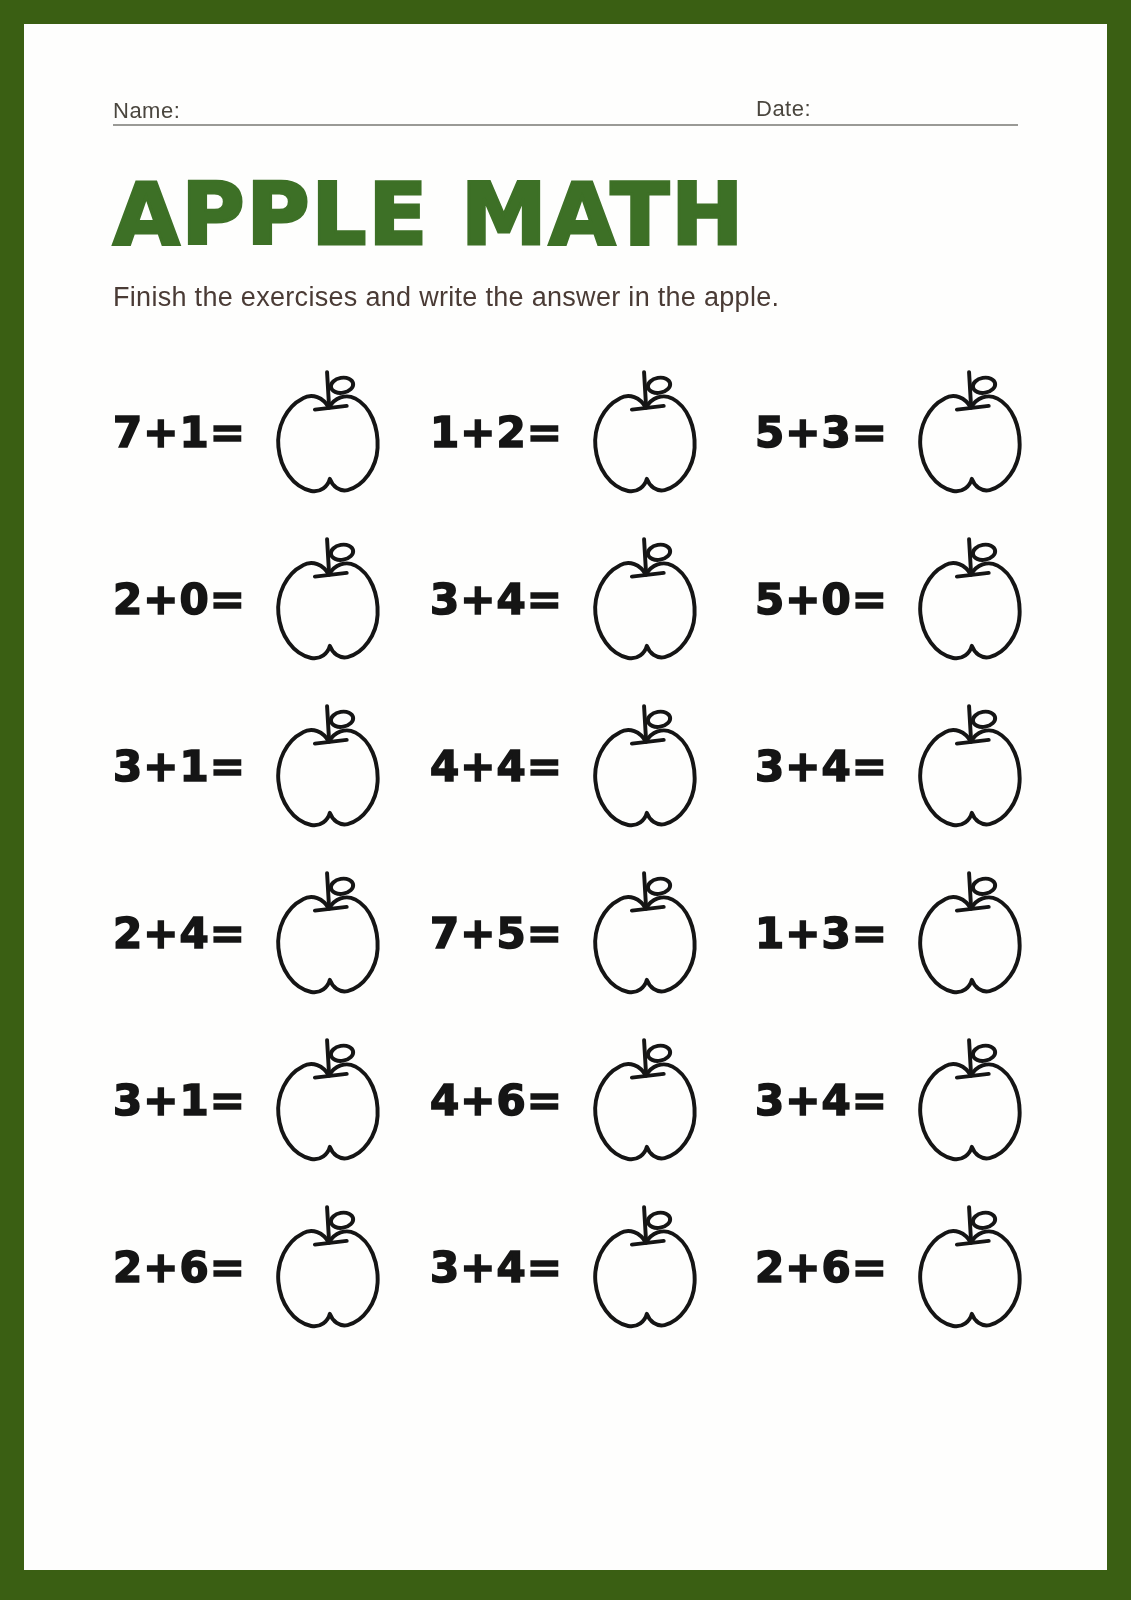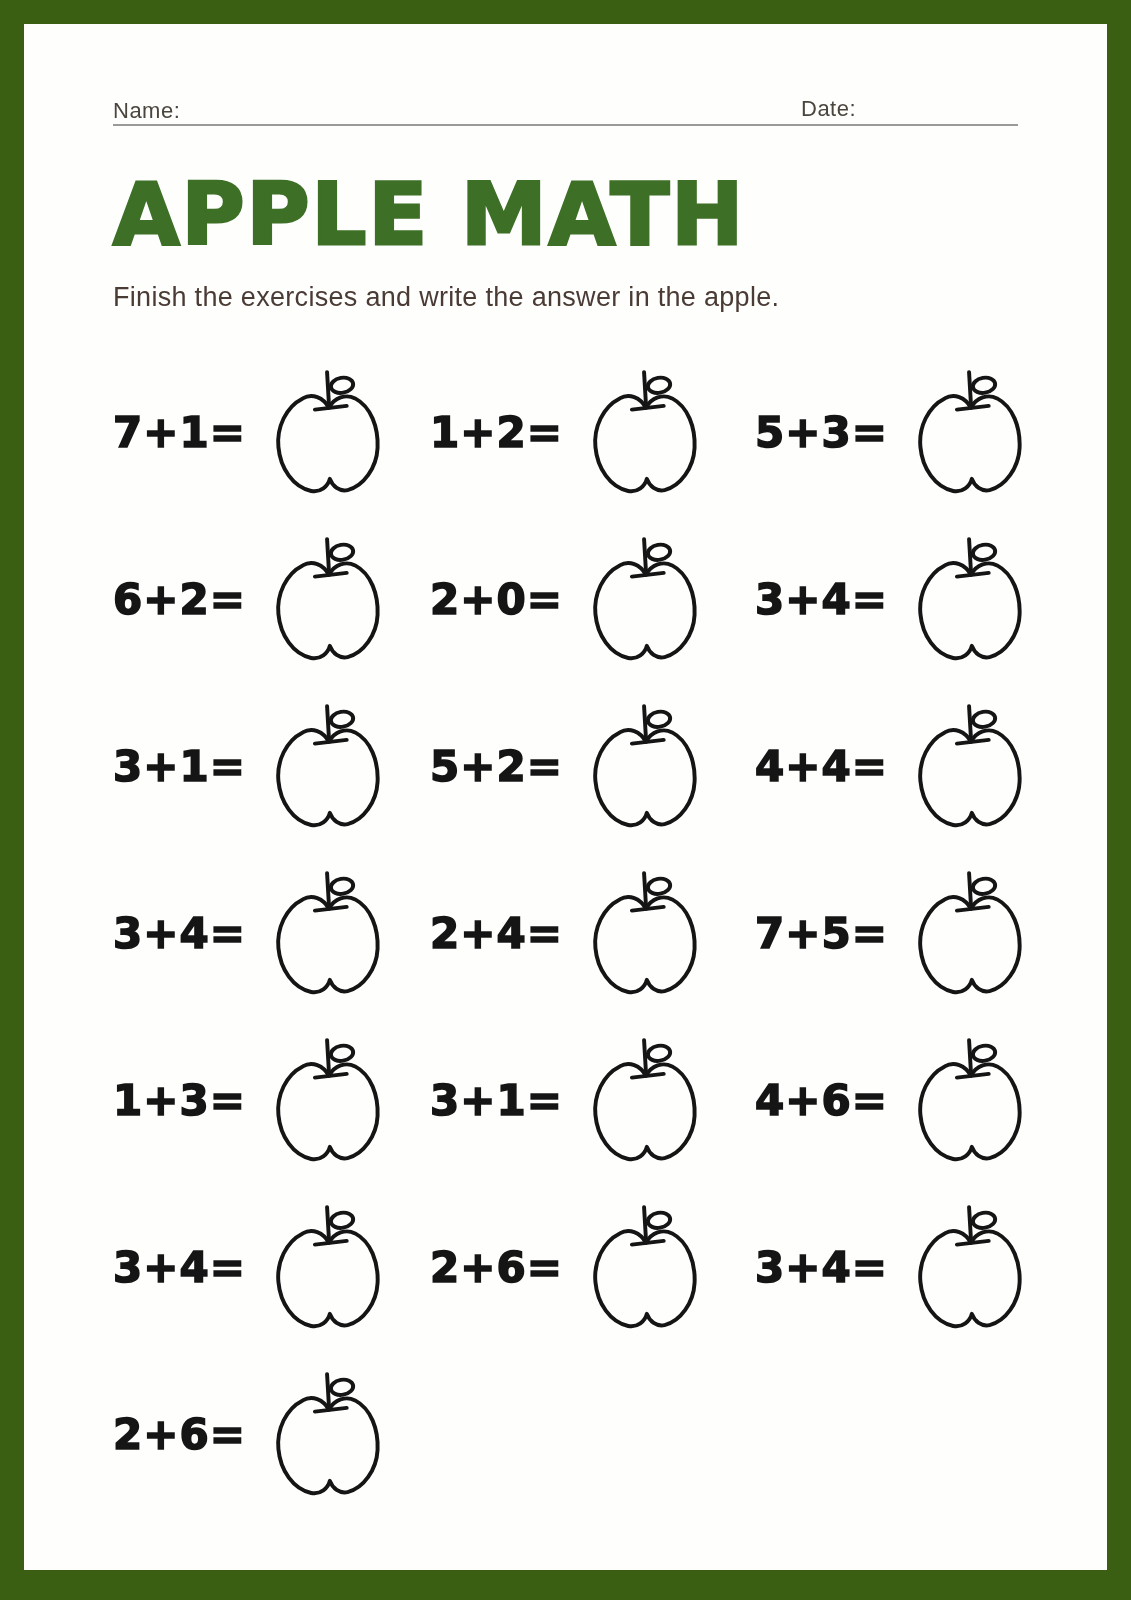--- a/index.html
+++ b/index.html
@@ -27,21 +27,21 @@
   .namedate{
     position:relative;
     width:905px;
     padding-top:74px;
     border-bottom:2px solid var(--rule-gray);
     font-size:22px;
     line-height:26px;
     color:var(--label-gray);
     letter-spacing:.5px;
   }
-  .nd-date{position:absolute;left:688px;bottom:2px;}
+  .nd-date{position:absolute;left:643px;bottom:2px;}
   
   .title{
     margin-top:40px;
     font-size:86px;
     line-height:1.12;
     font-weight:900;
     letter-spacing:2px;
     color:var(--title-green);
     -webkit-text-stroke:3px var(--title-green);
     font-family:"DejaVu Sans","Liberation Sans",sans-serif;
@@ -137,46 +137,40 @@
           </svg>
       </div>
       <div class="cell">
         <span class="eq">5+3=</span>
         <svg class="apple">
             <use href="#apple-shape"></use>
           </svg>
       </div>
 
       <div class="cell">
-        <span class="eq">6+2=</span>
-        <svg class="apple">
-            <use href="#apple-shape"></use>
-          </svg>
-      </div>
-      <div class="cell">
         <span class="eq">2+0=</span>
         <svg class="apple">
             <use href="#apple-shape"></use>
           </svg>
       </div>
       <div class="cell">
         <span class="eq">3+4=</span>
         <svg class="apple">
             <use href="#apple-shape"></use>
           </svg>
       </div>
 
       <div class="cell">
+        <span class="eq">5+0=</span>
+        <svg class="apple">
+            <use href="#apple-shape"></use>
+          </svg>
+      </div>
+      <div class="cell">
         <span class="eq">3+1=</span>
-        <svg class="apple">
-            <use href="#apple-shape"></use>
-          </svg>
-      </div>
-      <div class="cell">
-        <span class="eq">5+2=</span>
         <svg class="apple">
             <use href="#apple-shape"></use>
           </svg>
       </div>
 
       <div class="cell">
         <span class="eq">4+4=</span>
         <svg class="apple">
             <use href="#apple-shape"></use>
           </svg>

